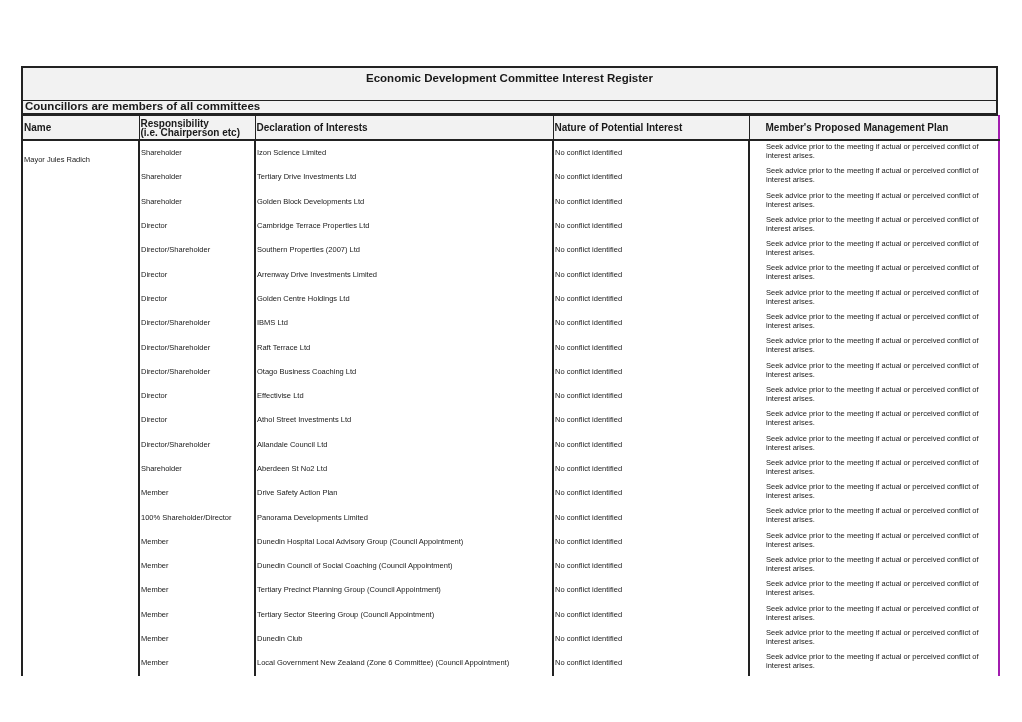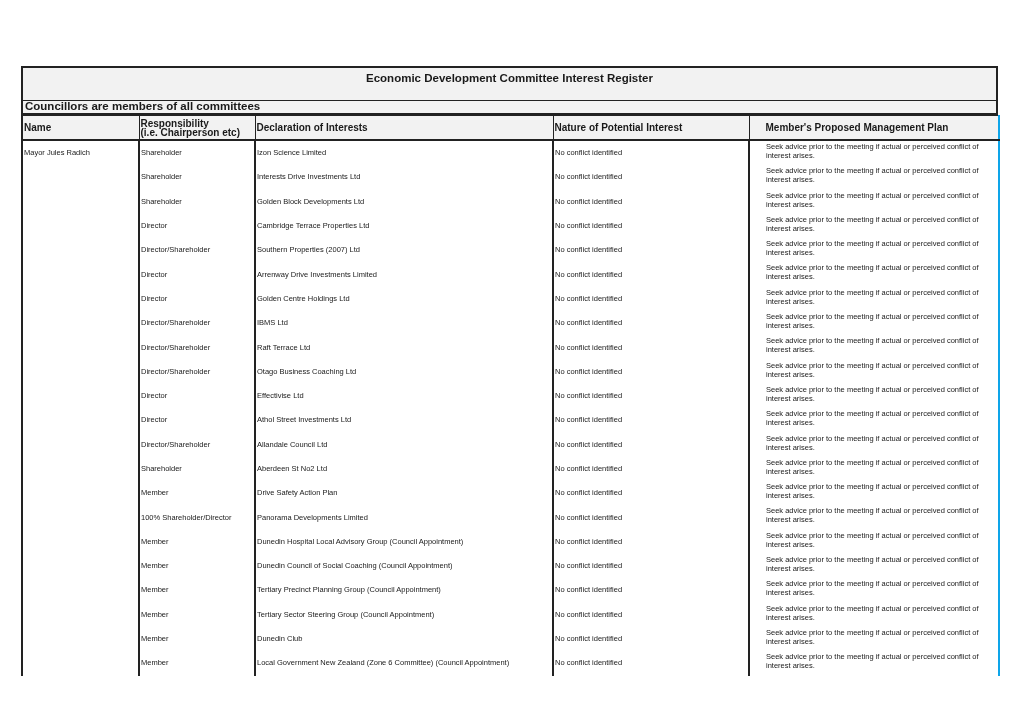--- a/index.html
+++ b/index.html
@@ -11,22 +11,22 @@
   .sub-block { height:14px; background:#f2f2f2; border-left:2px solid #222; border-right:2px solid #222;
                border-bottom:2px solid #222; box-sizing:border-box; font-weight:bold; font-size:11.5px; line-height:11px; padding-left:2px; }
   table { border-collapse:collapse; width:977px; table-layout:fixed; }
   col.c1{width:117px;} col.c2{width:116px;} col.c3{width:298px;} col.c4{width:196px;} col.c5{width:250px;}
   th { background:#f2f2f2; font-size:10px; font-weight:bold; text-align:left; vertical-align:middle;
        height:23px; padding:0 1px; border:1px solid #222; border-bottom:2px solid #222; line-height:9px; }
   td { font-size:7.5px; vertical-align:middle; height:23.3px; padding:0 1px; line-height:10px;
        border-left:2px solid #222; border-right:2px solid #222; }
   td.plan { vertical-align:top; padding-top:1px; line-height:9px; }
   th:first-child, td:first-child { border-left:2px solid #222; }
-  th:last-child, td:last-child { border-right:2px solid #0ea5e9;padding-left:16px; }
-  td.name { vertical-align:top; padding-top:7px; }
+  th:last-child, td:last-child { border-right:2px solid #a21caf;padding-left:16px; }
+  td.name { vertical-align:top; padding-top:14px; }
 </style>
 </head>
 <body>
 
 <div class="sheet">
   <div class="title-block">
     <div>Economic Development Committee Interest Register</div>
   </div>
   <div class="sub-block">Councillors are members of all committees</div>
   <table>
@@ -52,21 +52,21 @@
     <tbody id="rows">
         <tr>
           <td class="name" rowspan="22">Mayor Jules Radich</td>
           <td>Shareholder</td>
           <td>Izon Science Limited</td>
           <td>No conflict identified</td>
           <td class="plan">Seek advice prior to the meeting if actual or perceived conflict of interest arises.</td>
         </tr>
         <tr>
           <td>Shareholder</td>
-          <td>Interests Drive Investments Ltd</td>
+          <td>Tertiary Drive Investments Ltd</td>
           <td>No conflict identified</td>
           <td class="plan">Seek advice prior to the meeting if actual or perceived conflict of interest arises.</td>
         </tr>
         <tr>
           <td>Shareholder</td>
           <td>Golden Block Developments Ltd</td>
           <td>No conflict identified</td>
           <td class="plan">Seek advice prior to the meeting if actual or perceived conflict of interest arises.</td>
         </tr>
         <tr>

